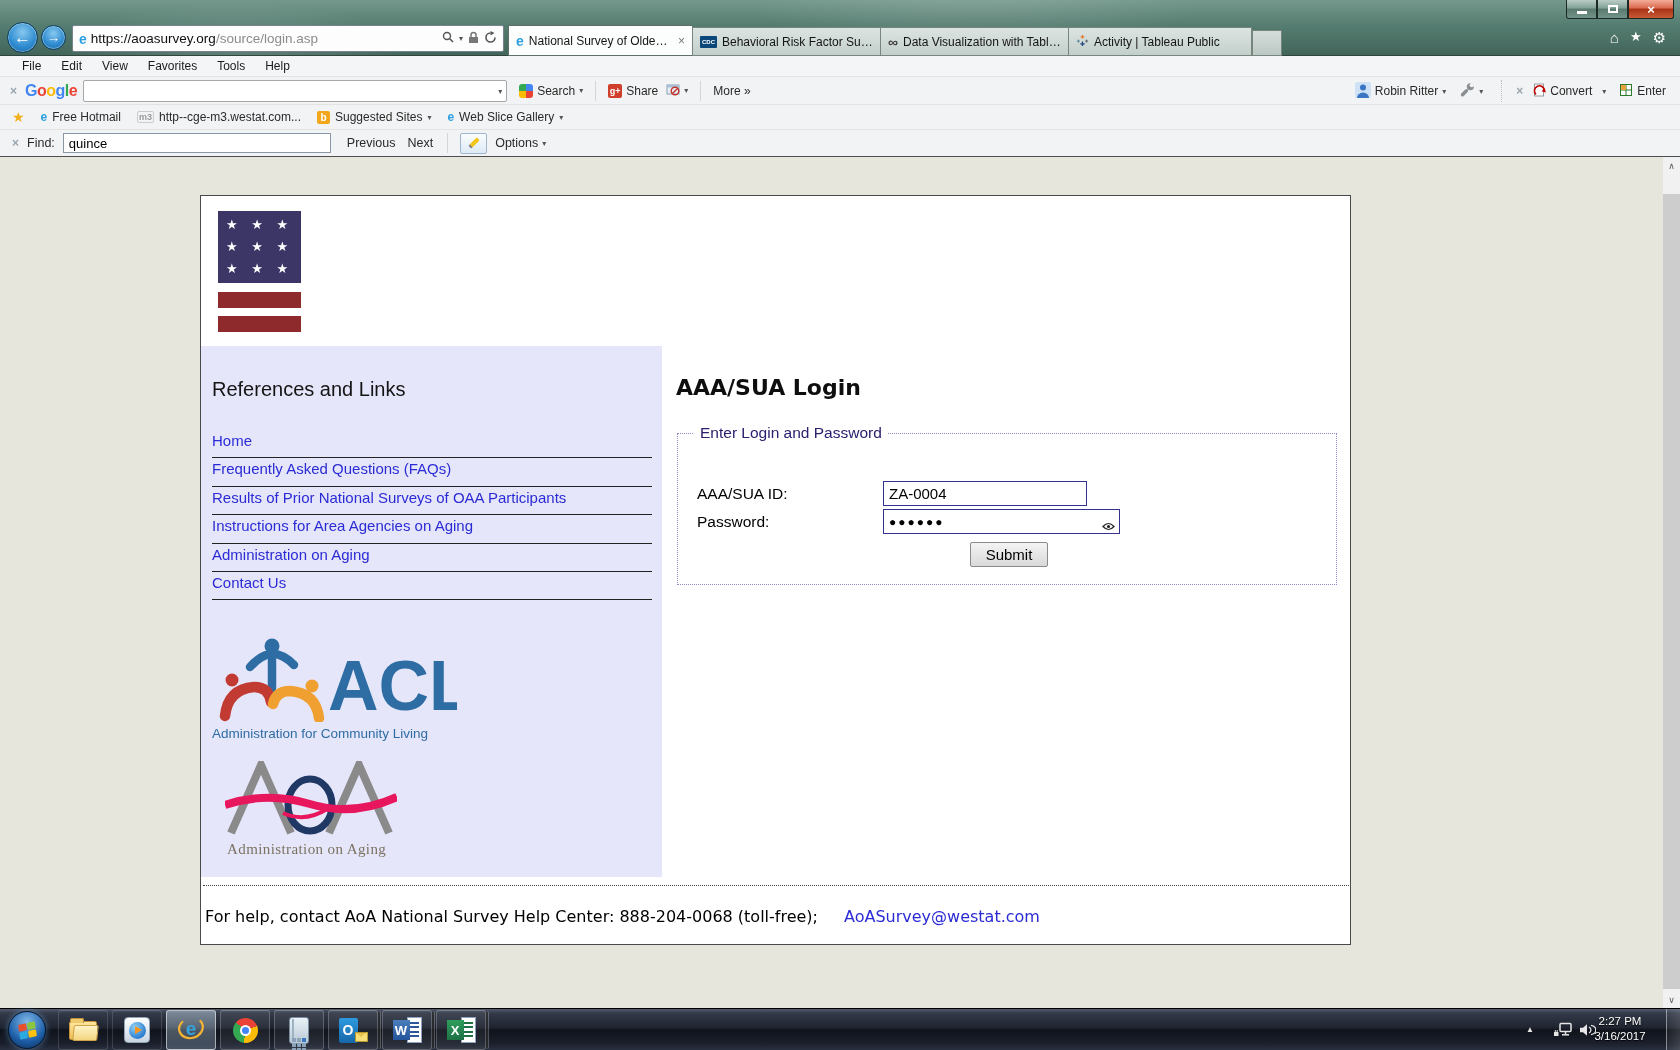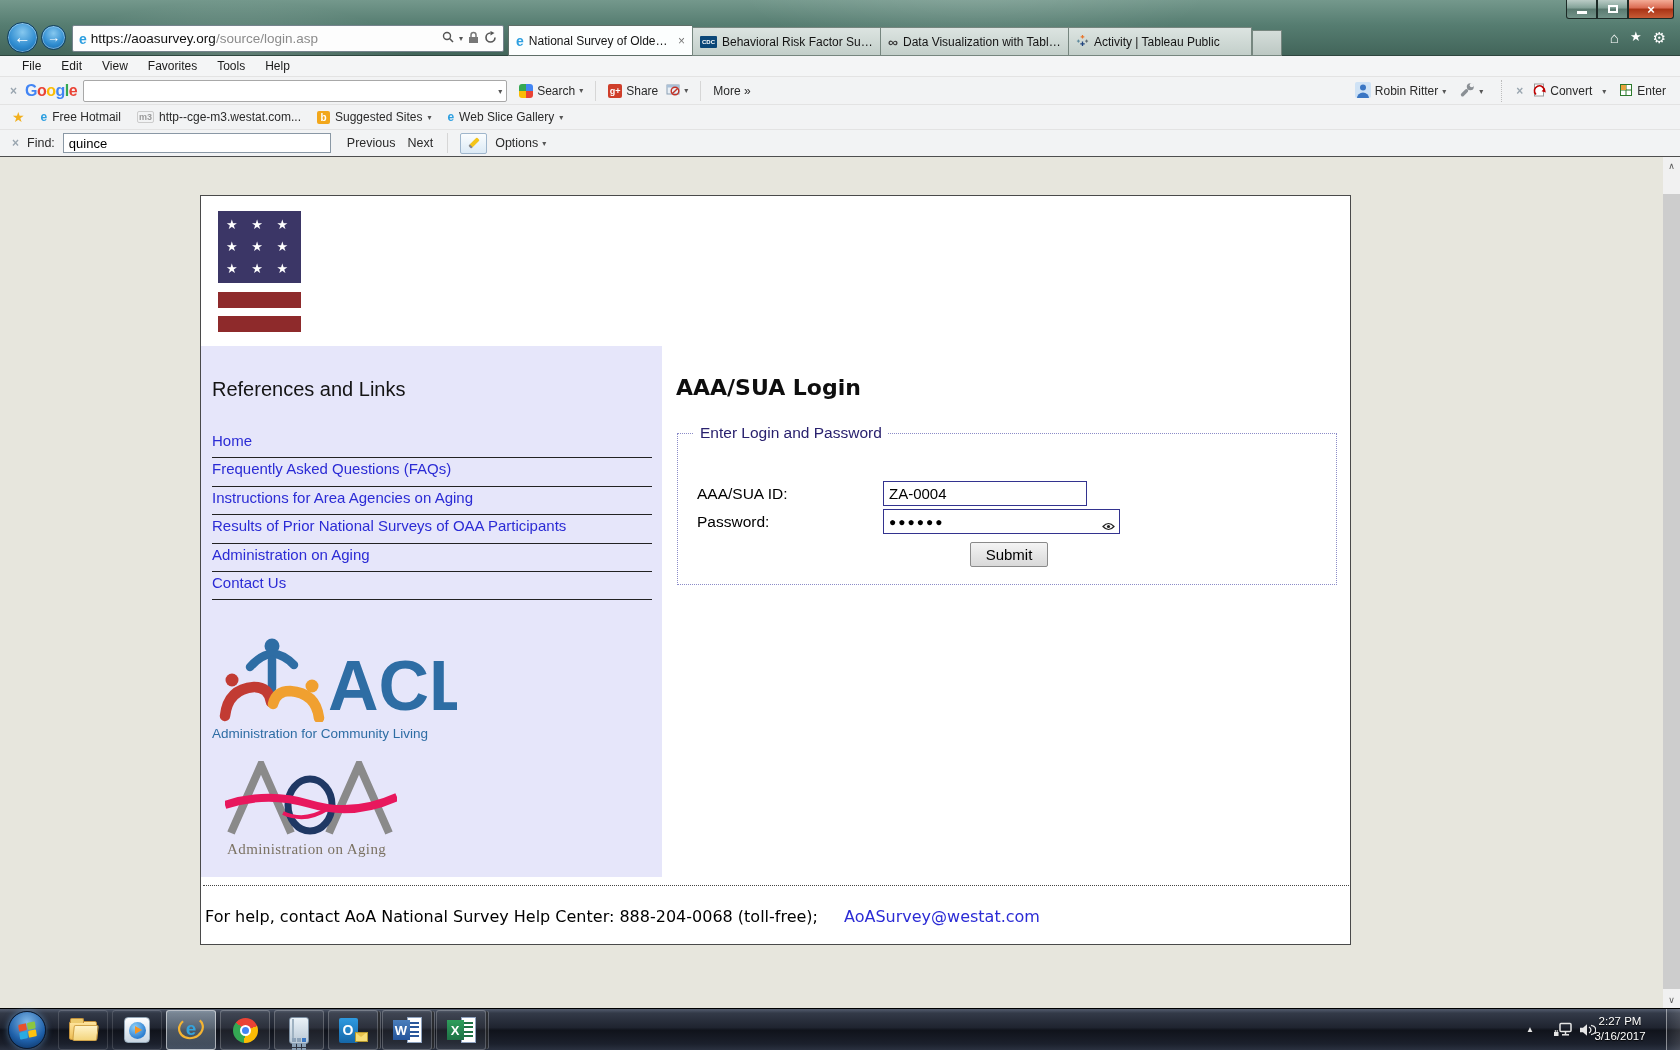--- a/index.html
+++ b/index.html
@@ -366,22 +366,22 @@
       </div>
       <div class="rstripe s1"></div>
       <div class="rstripe s2"></div>
     </div>
 
     <div class="sidebar">
       <div class="sb-h">References and Links</div>
       <ul class="sb-links">
         <li class="slink">Home</li>
         <li class="slink">Frequently Asked Questions (FAQs)</li>
+        <li class="slink">Results of Prior National Surveys of OAA Participants</li>
         <li class="slink">Instructions for Area Agencies on Aging</li>
-        <li class="slink">Results of Prior National Surveys of OAA Participants</li>
         <li class="slink">Administration on Aging</li>
         <li class="slink">Contact Us</li>
       </ul>
 
       <div class="acl">
         <svg width="245" height="86" viewBox="0 0 245 86">
           <circle cx="60" cy="10" r="7.5" fill="#2E6DA4"></circle>
           <path d="M38,31 Q60,6 82,29" stroke="#2E6DA4" stroke-width="8.5" fill="none" stroke-linecap="round"></path>
           <path d="M60,24 L60,52" stroke="#2E6DA4" stroke-width="8.5" stroke-linecap="round"></path>
           <circle cx="20" cy="44" r="6.5" fill="#C23B33"></circle>

